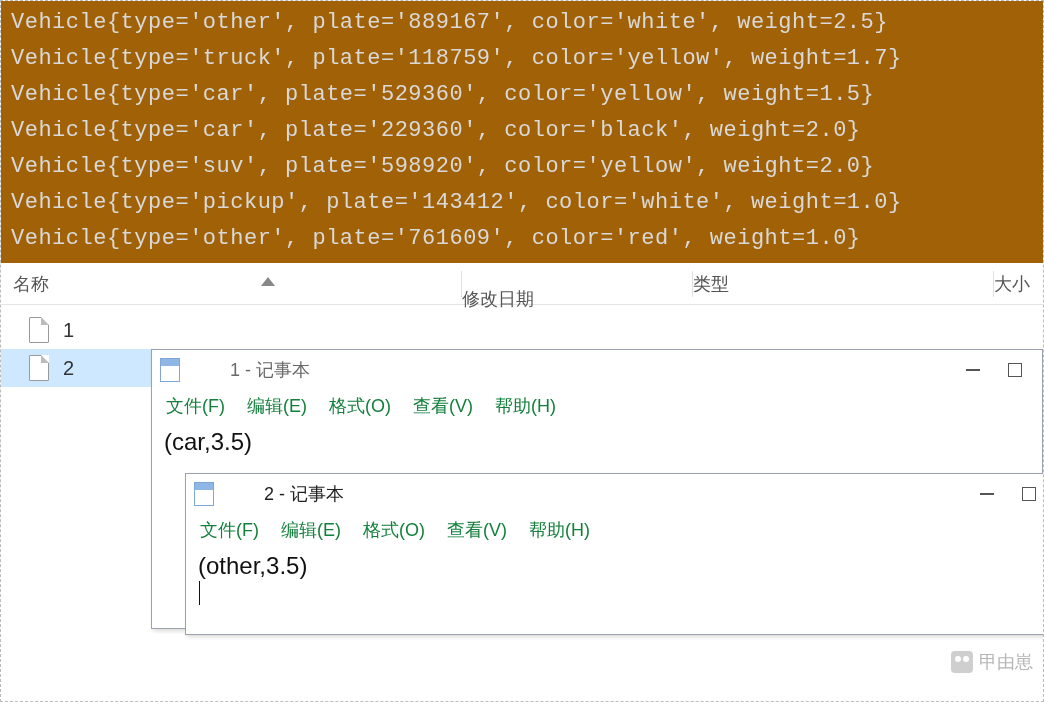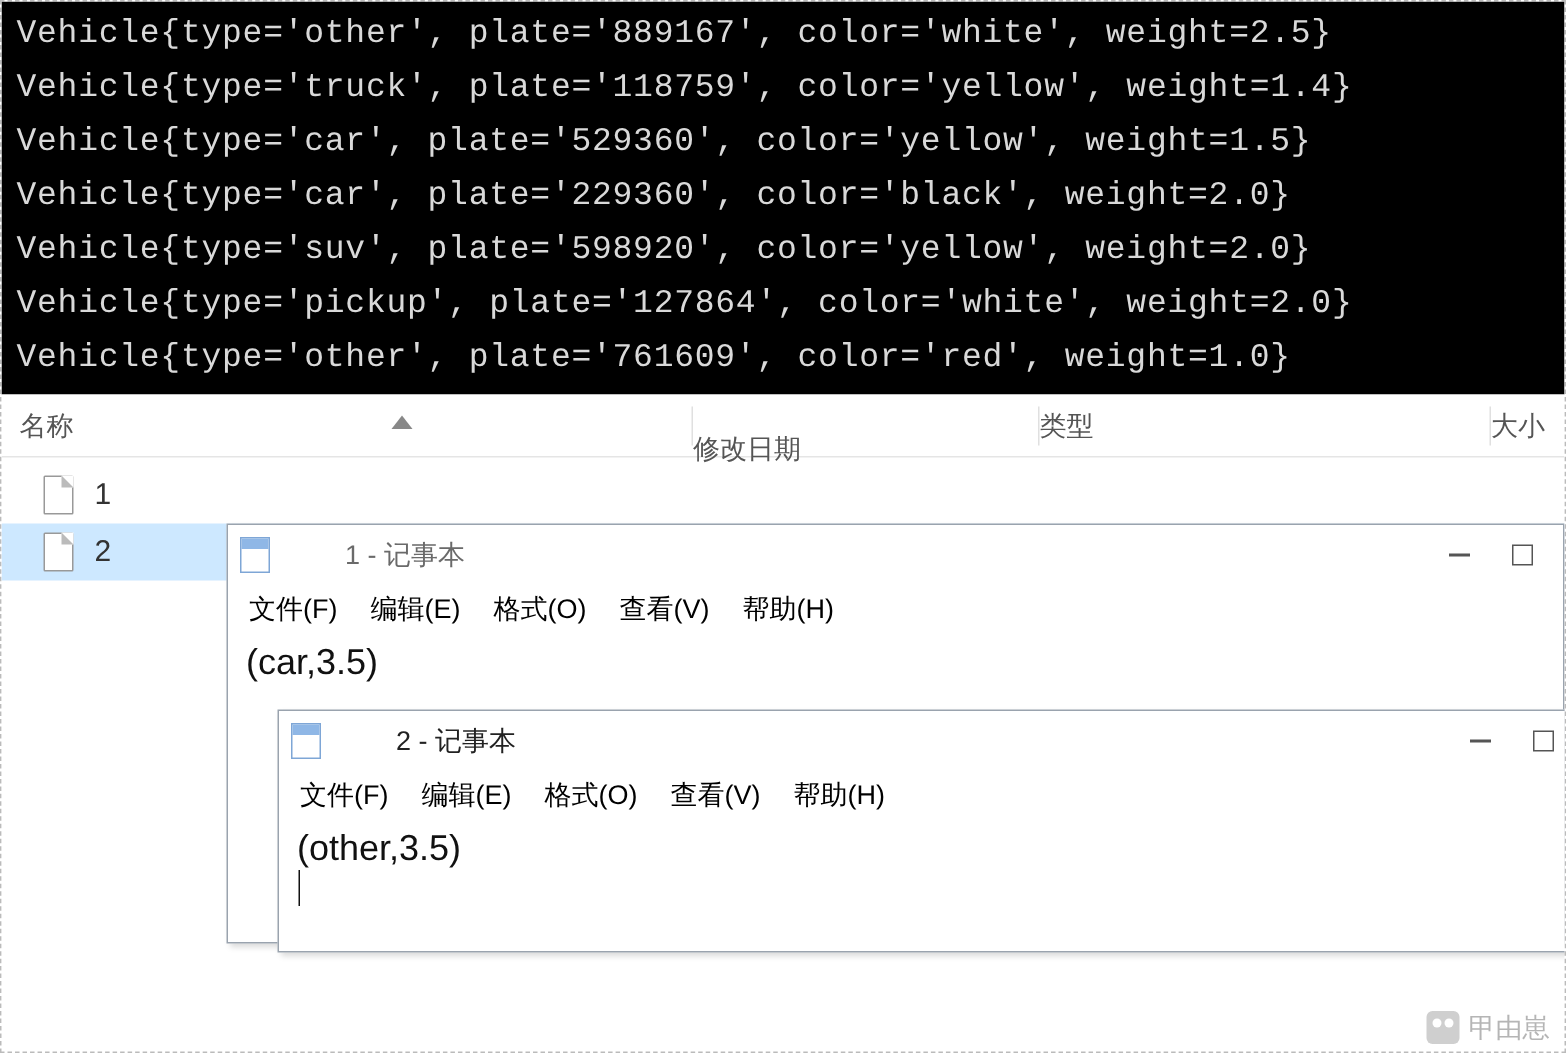--- a/index.html
+++ b/index.html
@@ -8,21 +8,21 @@
     padding: 0;
     font-family: "Microsoft YaHei", "Segoe UI", sans-serif;
     background: #fff;
     width: 1044px;
     height: 702px;
     position: relative;
     overflow: hidden;
     border: 1px dashed #bbb;
   }
   .console {
-    background: #000000;
+    background: #a16207;
     color: #d9d9d9;
     font-family: Consolas, "Courier New", monospace;
     font-size: 22px;
     line-height: 36px;
     padding: 4px 10px 6px 10px;
     letter-spacing: 0.5px;
   }
   .console-line { white-space: pre; }
   .explorer {
     position: relative;
@@ -119,39 +119,39 @@
   }
   .tb-title { flex: 1; }
   .win-btns { display: flex; gap: 28px; padding-right: 12px; align-items: center; }
   .win-min { width: 14px; height: 2px; background: #555; }
   .win-max { width: 14px; height: 14px; border: 1.5px solid #555; }
   .menubar {
     display: flex;
     gap: 22px;
     padding: 4px 14px 8px 14px;
     font-size: 18px;
-    color: #000000;
+    color: #15803d;
   }
   .np2 .menubar { font-size: 18px; }
   .np-content {
     padding: 2px 12px;
     font-size: 24px;
     color: #111;
     font-family: "Microsoft YaHei", Consolas, sans-serif;
   }
   .caret {
     display: inline-block;
     width: 1px; height: 24px;
     background: #111;
     vertical-align: -3px;
     margin-left: 1px;
   }
   .watermark {
     position: absolute;
-    right: 10px; bottom: 4px;
+    right: 10px; bottom: 27px;
     display: flex; align-items: center;
     color: #b5b5b5;
     font-size: 18px;
     gap: 6px;
     pointer-events: none;
   }
   .wm-icon {
     width: 22px; height: 22px;
     border-radius: 4px;
     background: #cfcfcf;
@@ -164,25 +164,25 @@
     border-radius:50%;
   }
   .wm-icon::before { width:6px;height:6px;left:4px;top:5px;}
   .wm-icon::after  { width:6px;height:6px;right:4px;top:5px;}
 </style>
 </head>
 <body>
 
 <div class="console">
   <div class="console-line">Vehicle{type='other', plate='889167', color='white', weight=2.5}</div>
-  <div class="console-line">Vehicle{type='truck', plate='118759', color='yellow', weight=1.4}</div>
+  <div class="console-line">Vehicle{type='truck', plate='118759', color='yellow', weight=1.7}</div>
   <div class="console-line">Vehicle{type='car', plate='529360', color='yellow', weight=1.5}</div>
   <div class="console-line">Vehicle{type='car', plate='229360', color='black', weight=2.0}</div>
   <div class="console-line">Vehicle{type='suv', plate='598920', color='yellow', weight=2.0}</div>
-  <div class="console-line">Vehicle{type='pickup', plate='127864', color='white', weight=2.0}</div>
+  <div class="console-line">Vehicle{type='pickup', plate='143412', color='white', weight=1.0}</div>
   <div class="console-line">Vehicle{type='other', plate='761609', color='red', weight=1.0}</div>
 </div>
 
 <div class="explorer">
   <div class="col-headers">
     <div class="col-name">名称</div>
     <div class="sort-caret"></div>
     <div class="col-sep"></div>
     <div class="col-mod">修改日期</div>
     <div class="col-sep"></div>

